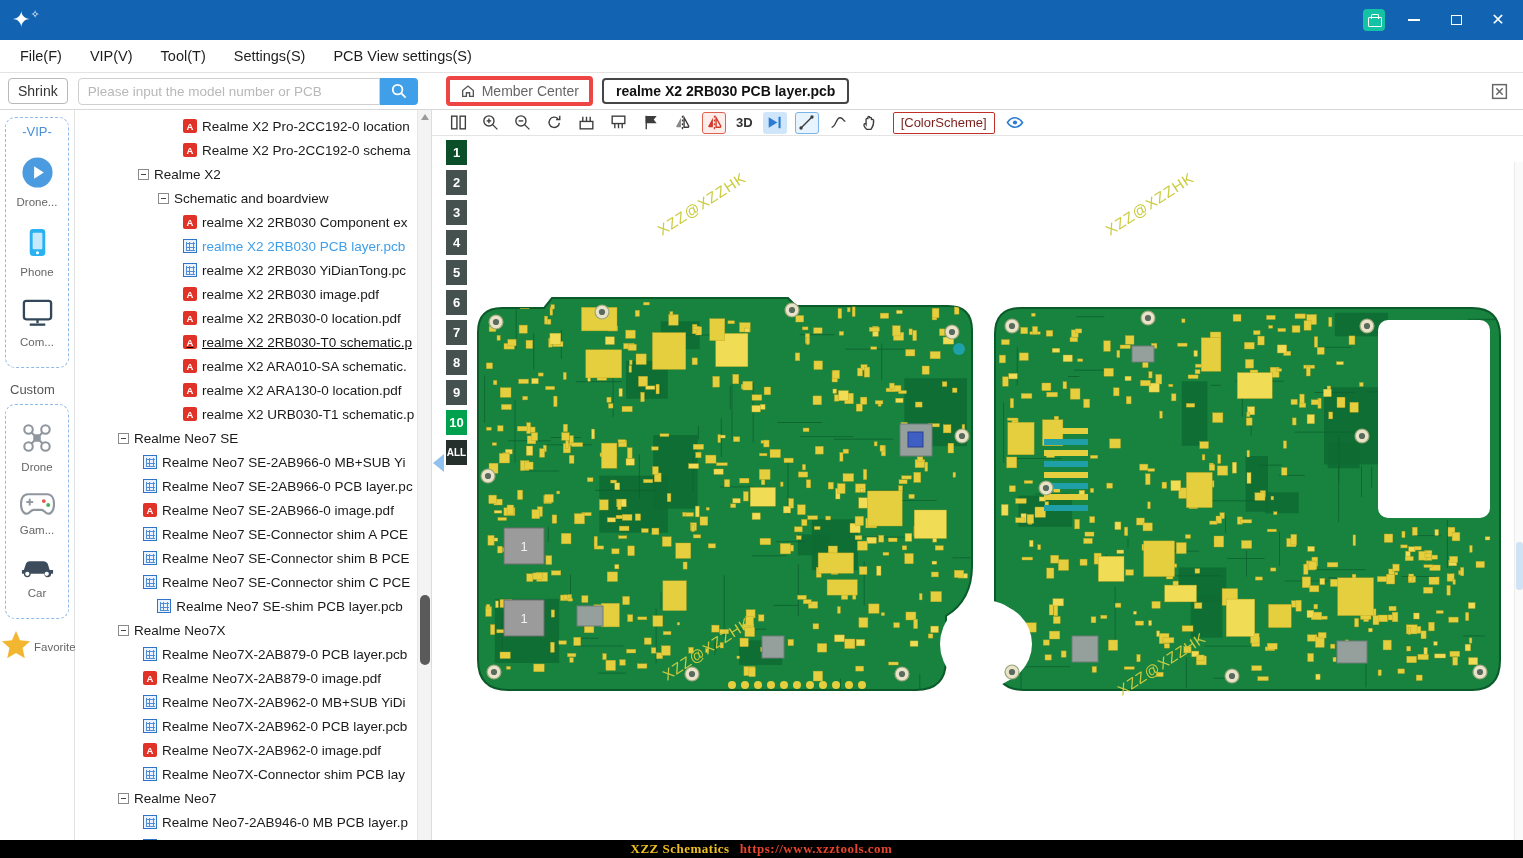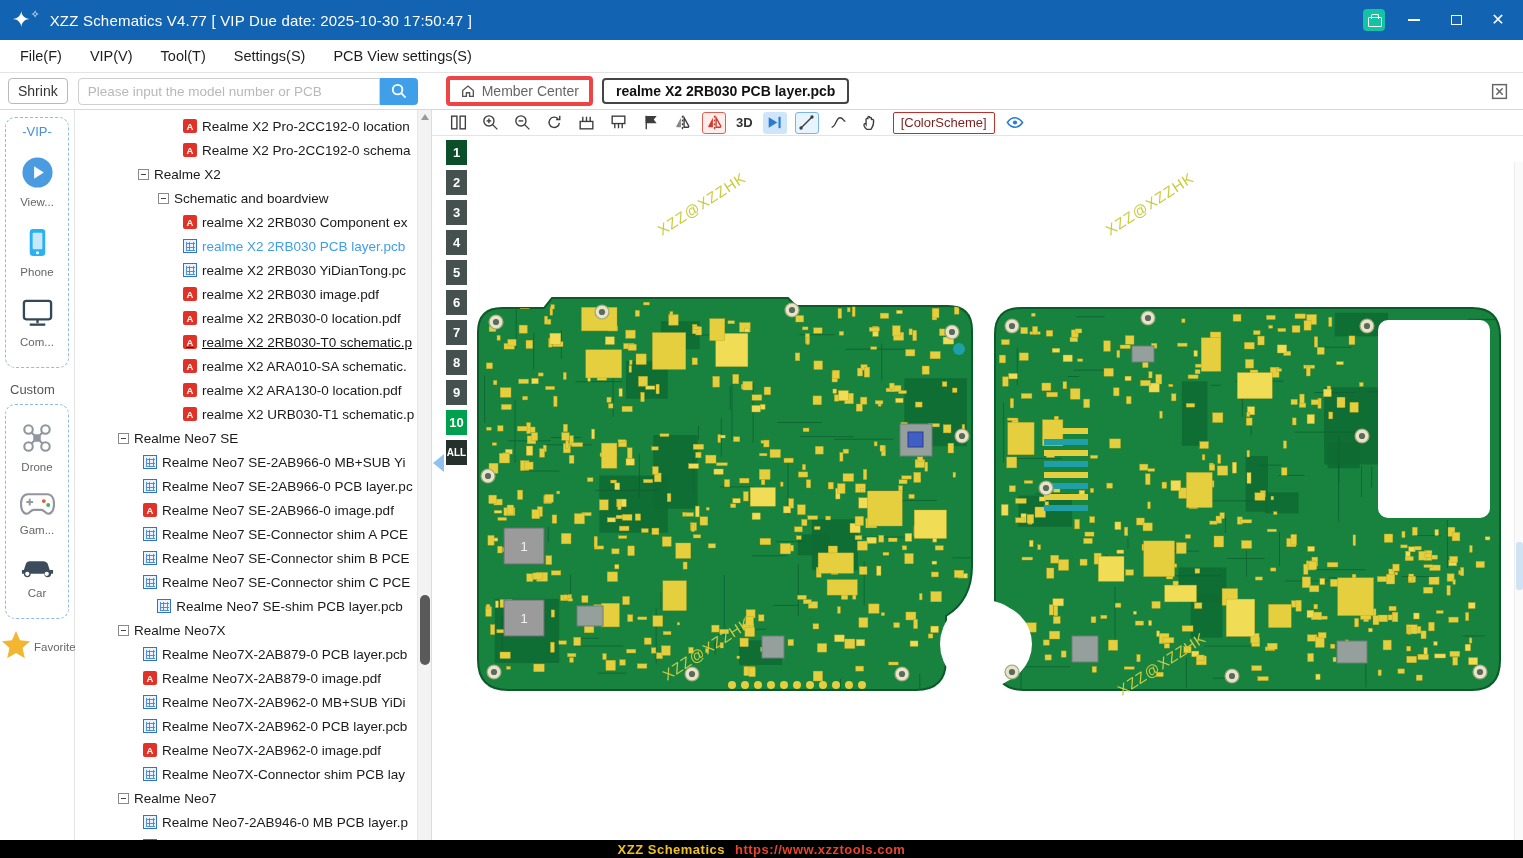--- a/index.html
+++ b/index.html
@@ -84,32 +84,31 @@
   .layer-btn { width:21px; height:25px; color:#fff; font-size:13px; font-weight:bold; display:flex; align-items:center; justify-content:center; cursor:pointer; }
   .layer-btn.normal { background:#45514f; }
   .layer-btn.selected-dark { background:#0b4f2a; }
   .layer-btn.selected-green { background:#00a14e; }
   .layer-btn.all { background:#25302d; font-size:10px; }
   .collapse-arrow { position:absolute; left:1px; top:318px; width:0; height:0; border-top:9px solid transparent; border-bottom:9px solid transparent; border-right:11px solid #8fc2ee; z-index:6; cursor:pointer; }
   .main-sb { position:absolute; right:0; top:26px; bottom:0; width:9px; background:#fafafa; border-left:1px solid #ececec; z-index:7; }
   .main-sb .thumb { position:absolute; left:1px; width:7px; top:380px; height:48px; background:#cfe3f5; border-radius:3px; }
 
   
-  .statusbar { position:absolute; left:0; bottom:0; right:0; height:18px; background:#000; display:flex; align-items:center; justify-content:center; font-family:Liberation Sans, sans-serif; font-size:13px; font-weight:bold; letter-spacing:.5px; }
+  .statusbar { position:absolute; left:0; bottom:0; right:0; height:18px; background:#000; display:flex; align-items:center; justify-content:center; font-family:Liberation Serif, serif; font-size:13px; font-weight:bold; letter-spacing:.5px; }
   .statusbar .brand { color:#f0c020; }
   .statusbar .url { color:#e8442c; margin-left:10px; }
 </style>
 </head>
 <body>
 
 <div class="app">
 
   <div class="titlebar">
     <span class="logo">✦<small>✧</small></span>
-    <span class="title-text">XZZ Schematics V4.77 [ VIP Due date: 2025-10-30 17:50:47 ]</span>
     <div class="title-controls">
       <span class="vip-chip"></span>
       <span class="win-btn">
           <span class="min-glyph"></span>
         </span>
       <span class="win-btn">
           <span class="max-glyph"></span>
         </span>
       <span class="win-btn">
           <span class="close-glyph">✕</span>
@@ -156,21 +155,21 @@
 
     <div class="vip-sidebar">
       <div class="vip-box">
         <div class="vip-title">-VIP-</div>
         <div id="vip-items">
             <div class="side-item">
               <span><svg width="33" height="33" viewBox="0 0 34 34">
                   <circle cx="17" cy="17" r="15.5" fill="#4a9bdf"></circle>
                   <path d="M13.5 10.5l10 6.5-10 6.5z" fill="#fff"></path>
                 </svg></span>
-              <span class="lbl">View...</span>
+              <span class="lbl">Drone...</span>
             </div>
             <div class="side-item">
               <span><svg width="33" height="33" viewBox="0 0 34 34">
                   <rect x="9" y="3" width="16" height="28" rx="3.5" fill="#29b1f2"></rect>
                   <rect x="12" y="7" width="10" height="17" rx="1" fill="#c6eafb"></rect>
                   <circle cx="17" cy="27.5" r="1.6" fill="#fff"></circle>
                 </svg></span>
               <span class="lbl">Phone</span>
             </div>
             <div class="side-item">

